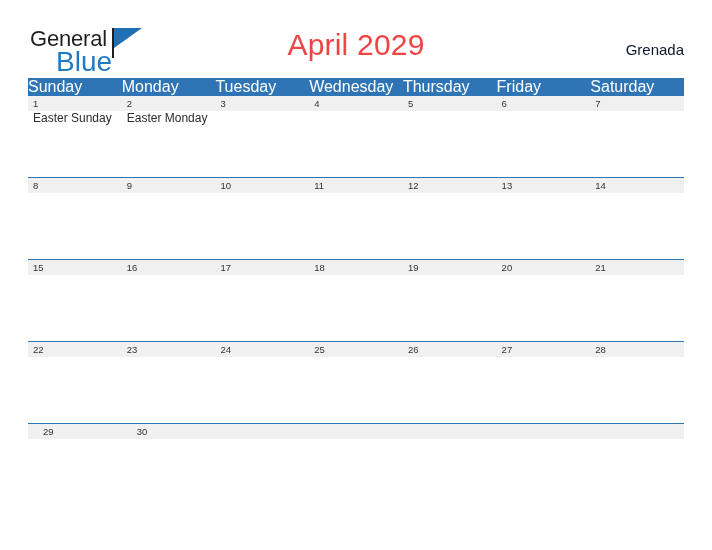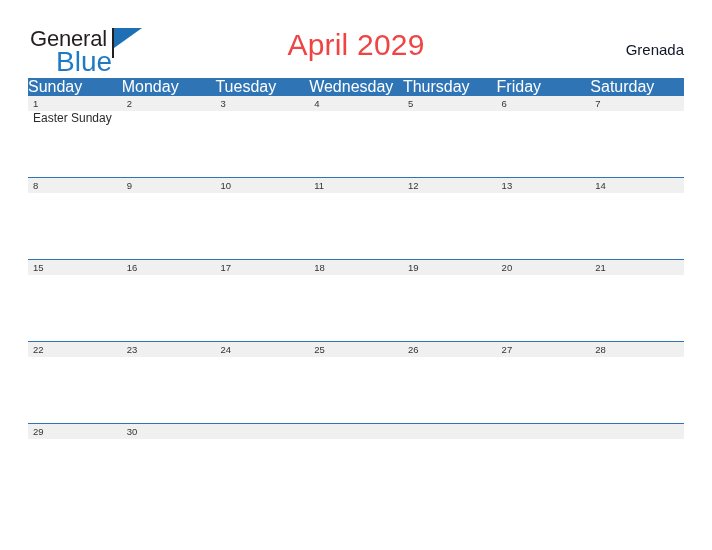--- a/index.html
+++ b/index.html
@@ -206,20 +206,25 @@
             <div class="band-number">7</div>
           </div>
         </div>
         <div class="week-body row-h-tall">
           <div class="day-cell">
             <div class="day-events">
               <div class="event-text">Easter Sunday</div>
             </div>
           </div>
           <div class="day-cell">
+            <div class="day-events">
+              <div class="event-text">Easter Monday</div>
+            </div>
+          </div>
+          <div class="day-cell">
             <div class="day-events"></div>
           </div>
           <div class="day-cell">
             <div class="day-events"></div>
           </div>
           <div class="day-cell">
             <div class="day-events"></div>
           </div>
           <div class="day-cell">
             <div class="day-events"></div>
@@ -329,21 +334,21 @@
           <div class="day-cell">
             <div class="day-events"></div>
           </div>
           <div class="day-cell">
             <div class="day-events"></div>
           </div>
         </div>
       </div>
       <div class="week-row">
         <div class="row-band">
-          <div style="display: flex; width: 100%;">
+          <div style="display: flex; width: 100%; margin-left: 10px;">
             <div class="band-number">29</div>
             <div class="band-number">30</div>
             <div class="band-number"></div>
             <div class="band-number"></div>
             <div class="band-number"></div>
             <div class="band-number"></div>
             <div class="band-number"></div>
           </div>
         </div>
         <div class="week-body row-h-short">

